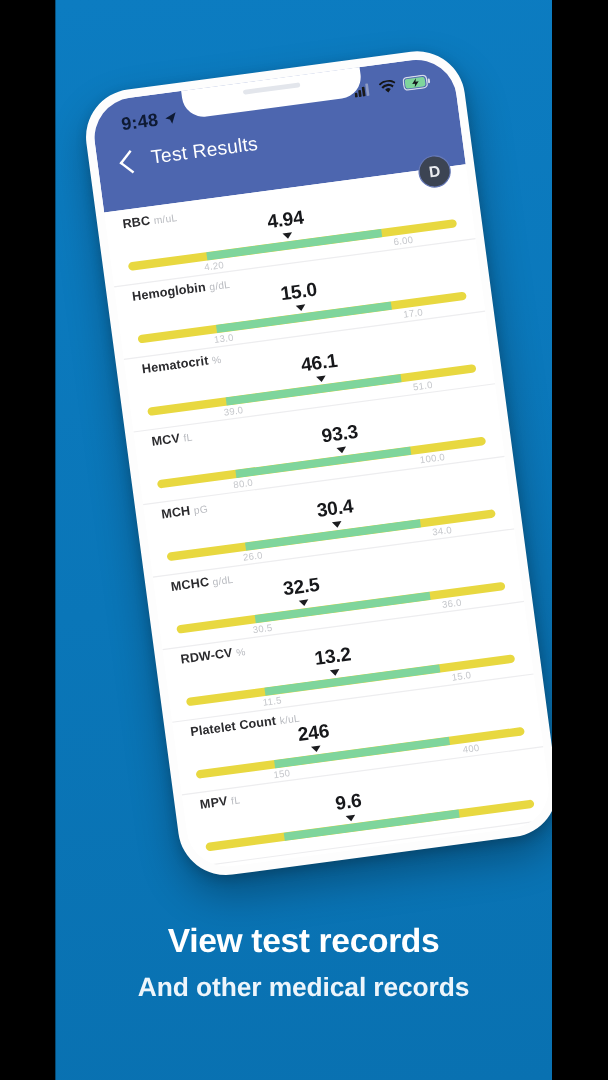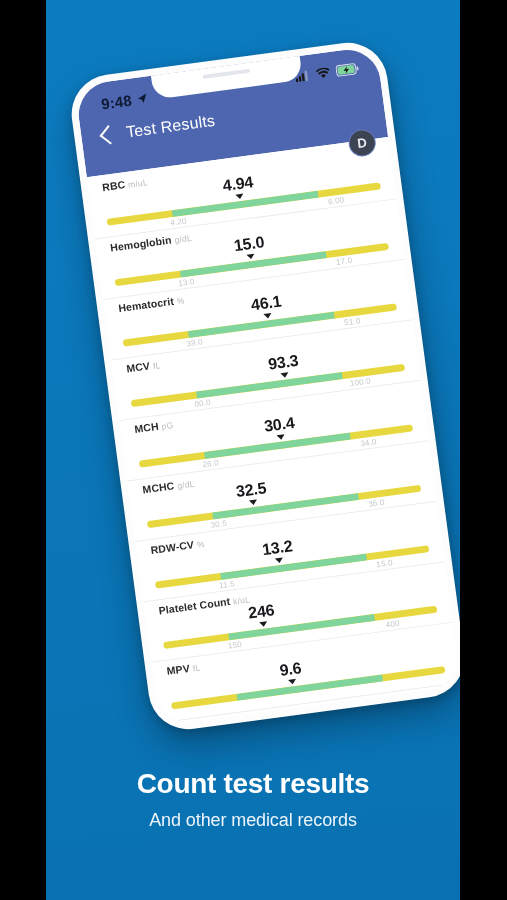--- a/index.html
+++ b/index.html
@@ -260,22 +260,22 @@
     color: #FFFFFF;
     z-index: 20;
   }
   .promo-title {
     font-size: 28px;
     font-weight: bold;
     letter-spacing: -0.3px;
     margin-bottom: 10px;
   }
   .promo-sub {
-    font-size: 18px;
-    font-weight: normal;
+    font-size: 22px;
+    font-weight: bold;
     color: #EDF5FB;
     letter-spacing: -0.1px;
   }
 </style>
 </head>
 <body>
 
 <div id="screenshot">
 
   <div class="promo-bg">
@@ -424,21 +424,21 @@
                   <div class="gauge-green" style="left: 24%; width: 53%;"></div>
                 </div>
               </div>
             </div>
 
         </div>
       </div>
     </div>
 
     <div class="promo-caption">
-      <div class="promo-title">Count test results</div>
+      <div class="promo-title">View test records</div>
       <div class="promo-sub">And other medical records</div>
     </div>
 
   </div>
 
   <div class="pillar pillar-left"></div>
   <div class="pillar pillar-right"></div>
 </div>
 
 </body></html>

